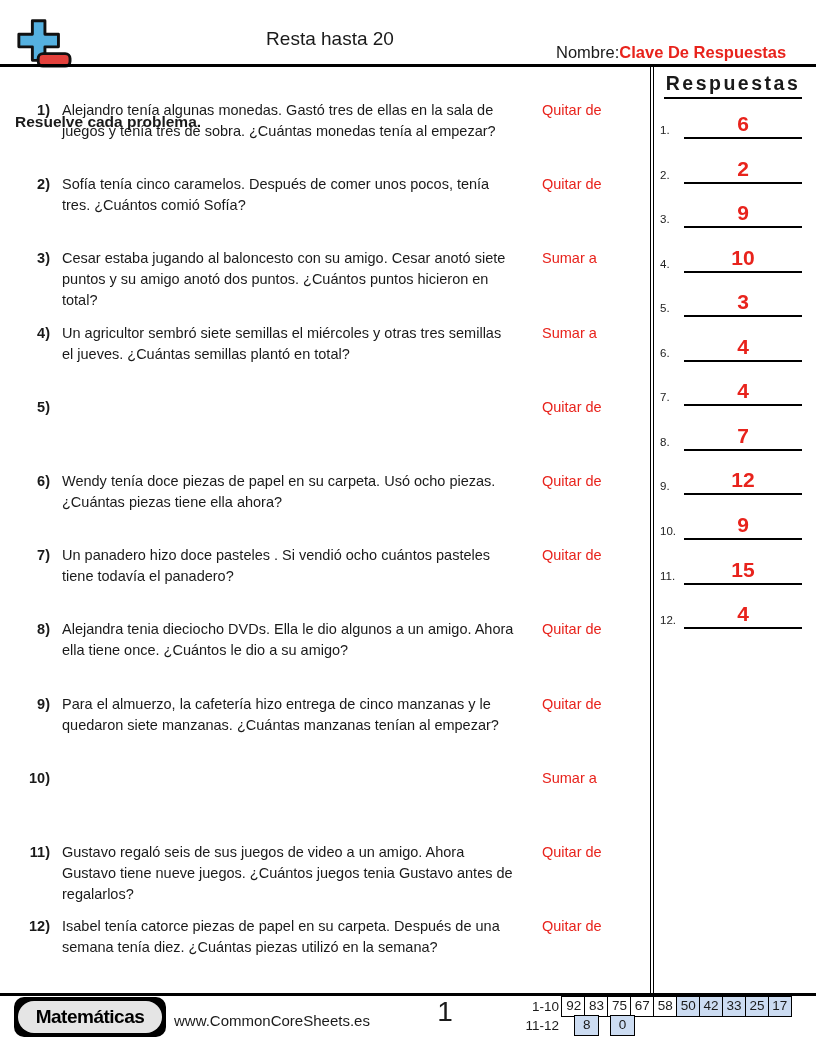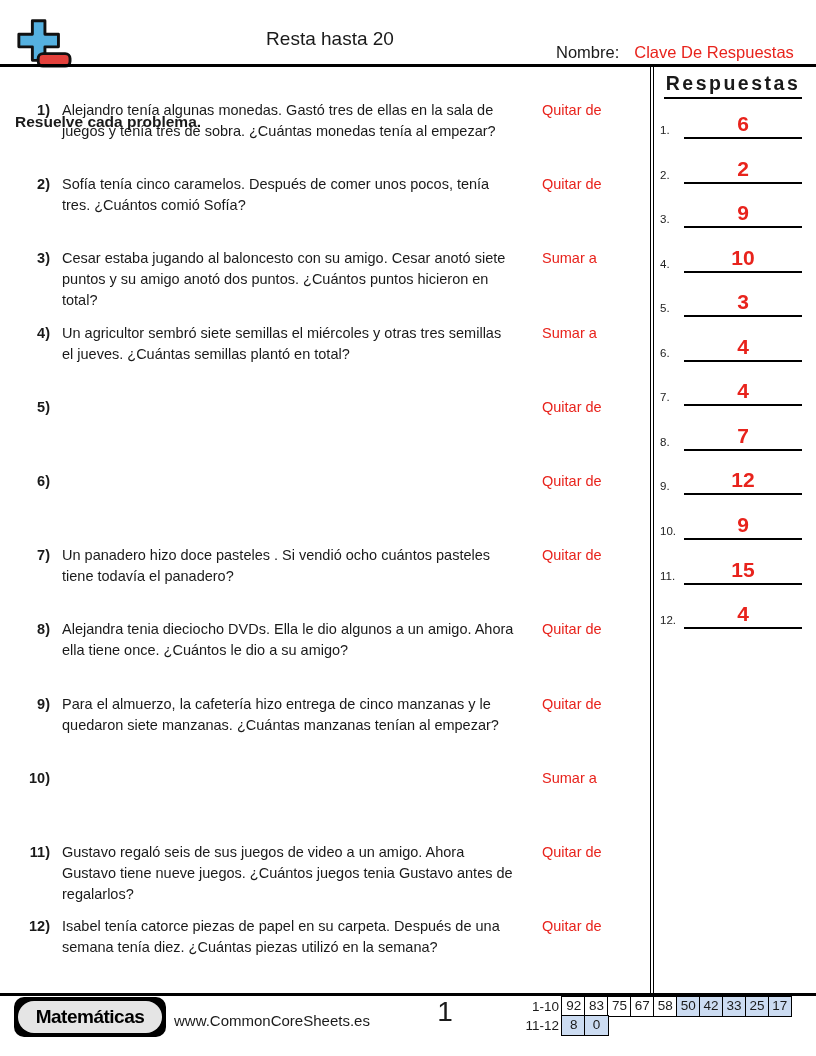--- a/index.html
+++ b/index.html
@@ -6,21 +6,21 @@
   html,body { background:#e9e9e9; }
   .page {
     position:relative; width:816px; height:1056px; margin:0 auto;
     background:#ffffff; overflow:hidden;
     font-family:"Liberation Sans", sans-serif; color:#1a1a1a;
   }
   
   .logo { position:absolute; left:12px; top:14px; }
   .page-title { position:absolute; left:180px; top:28px; width:300px; text-align:center; font-size:19px; }
   .name-wrap { position:absolute; left:556px; top:43px; white-space:nowrap; font-size:16.5px; }
-  .name-value { font-weight:normal; color:var(--red); margin-left:15px; }
+  .name-value { font-weight:bold; color:var(--red); margin-left:0; }
   .header-rule  { position:absolute; left:0; top:64px;  width:816px; height:3px; background:#000; }
   .footer-rule  { position:absolute; left:0; top:993px; width:816px; height:3px; background:#000; }
   .instruction { position:absolute; left:15px; top:82px; font-size:15.5px; font-weight:bold;margin-top:31px; }
   
   .divider { position:absolute; left:650px; top:66px; height:927px; width:4px;
              border-left:1.6px solid #000; border-right:1.6px solid #000; }
   
   .problem { position:absolute; left:24px; width:624px; display:flex; }
   .p-num  { width:26px; text-align:right; font-weight:bold; font-size:14.5px; line-height:21px; flex:none; }
   .p-text { margin-left:12px; width:452px; font-size:14.5px; line-height:21px; }
@@ -37,21 +37,21 @@
   
   .brand { position:absolute; left:14px; top:997px; width:152px; height:40px;
            background:#000; border-radius:10px; }
   .brand-pill { position:absolute; left:4px; right:4px; top:4px; bottom:4px;
                 background:#e5e5e5; border-radius:18px; display:flex; align-items:center; justify-content:center; }
   .brand-pill span { font-size:19px; font-weight:bold; letter-spacing:-0.5px; color:#000; }
   .website { position:absolute; left:174px; top:1012px; font-size:15px; }
   .page-number { position:absolute; left:420px; top:996px; width:50px; text-align:center; font-size:28px; }
   .score-table { position:absolute; left:500px; top:996px; }
   .score-row { display:flex; height:21px; }
-  .score-row + .score-row { margin-top:-1.6px; }
+  .score-row + .score-row { margin-top:-1.6px;gap:13px; }
   .score-label { width:63px; text-align:right; padding-right:4px; font-size:13.5px; line-height:21px; flex:none; }
   .score-cell { width:24.5px; height:21px; border:1.6px solid #000; margin-left:-1.6px;
                 text-align:center; font-size:13.5px; line-height:17px; background:#fff; flex:none; }
   .score-cell:first-of-type { margin-left:0; }
   .score-cell.hl { background:var(--cellblue); }
 </style>
 </head>
 <body>
 
 <div class="page" style="--red: #e8231c; --cellblue: #ccdcf2;">
@@ -92,20 +92,21 @@
         <div class="p-num">4)</div>
         <div class="p-text">Un agricultor sembró siete semillas el miércoles y otras tres semillas el jueves. ¿Cuántas semillas plantó en total?</div>
         <div class="p-tag">Sumar a</div>
       </div>
       <div class="problem" style="top: 396.8px;">
         <div class="p-num">5)</div>
         <div class="p-tag">Quitar de</div>
       </div>
       <div class="problem" style="top: 471px;">
         <div class="p-num">6)</div>
+        <div class="p-text">Wendy tenía doce piezas de papel en su carpeta. Usó ocho piezas. ¿Cuántas piezas tiene ella ahora?</div>
         <div class="p-tag">Quitar de</div>
       </div>
       <div class="problem" style="top: 545.2px;">
         <div class="p-num">7)</div>
         <div class="p-text">Un panadero hizo doce pasteles . Si vendió ocho cuántos pasteles tiene todavía el panadero?</div>
         <div class="p-tag">Quitar de</div>
       </div>
       <div class="problem" style="top: 619.4px;">
         <div class="p-num">8)</div>
         <div class="p-text">Alejandra tenia dieciocho DVDs. Ella le dio algunos a un amigo. Ahora ella tiene once. ¿Cuántos le dio a su amigo?</div>

